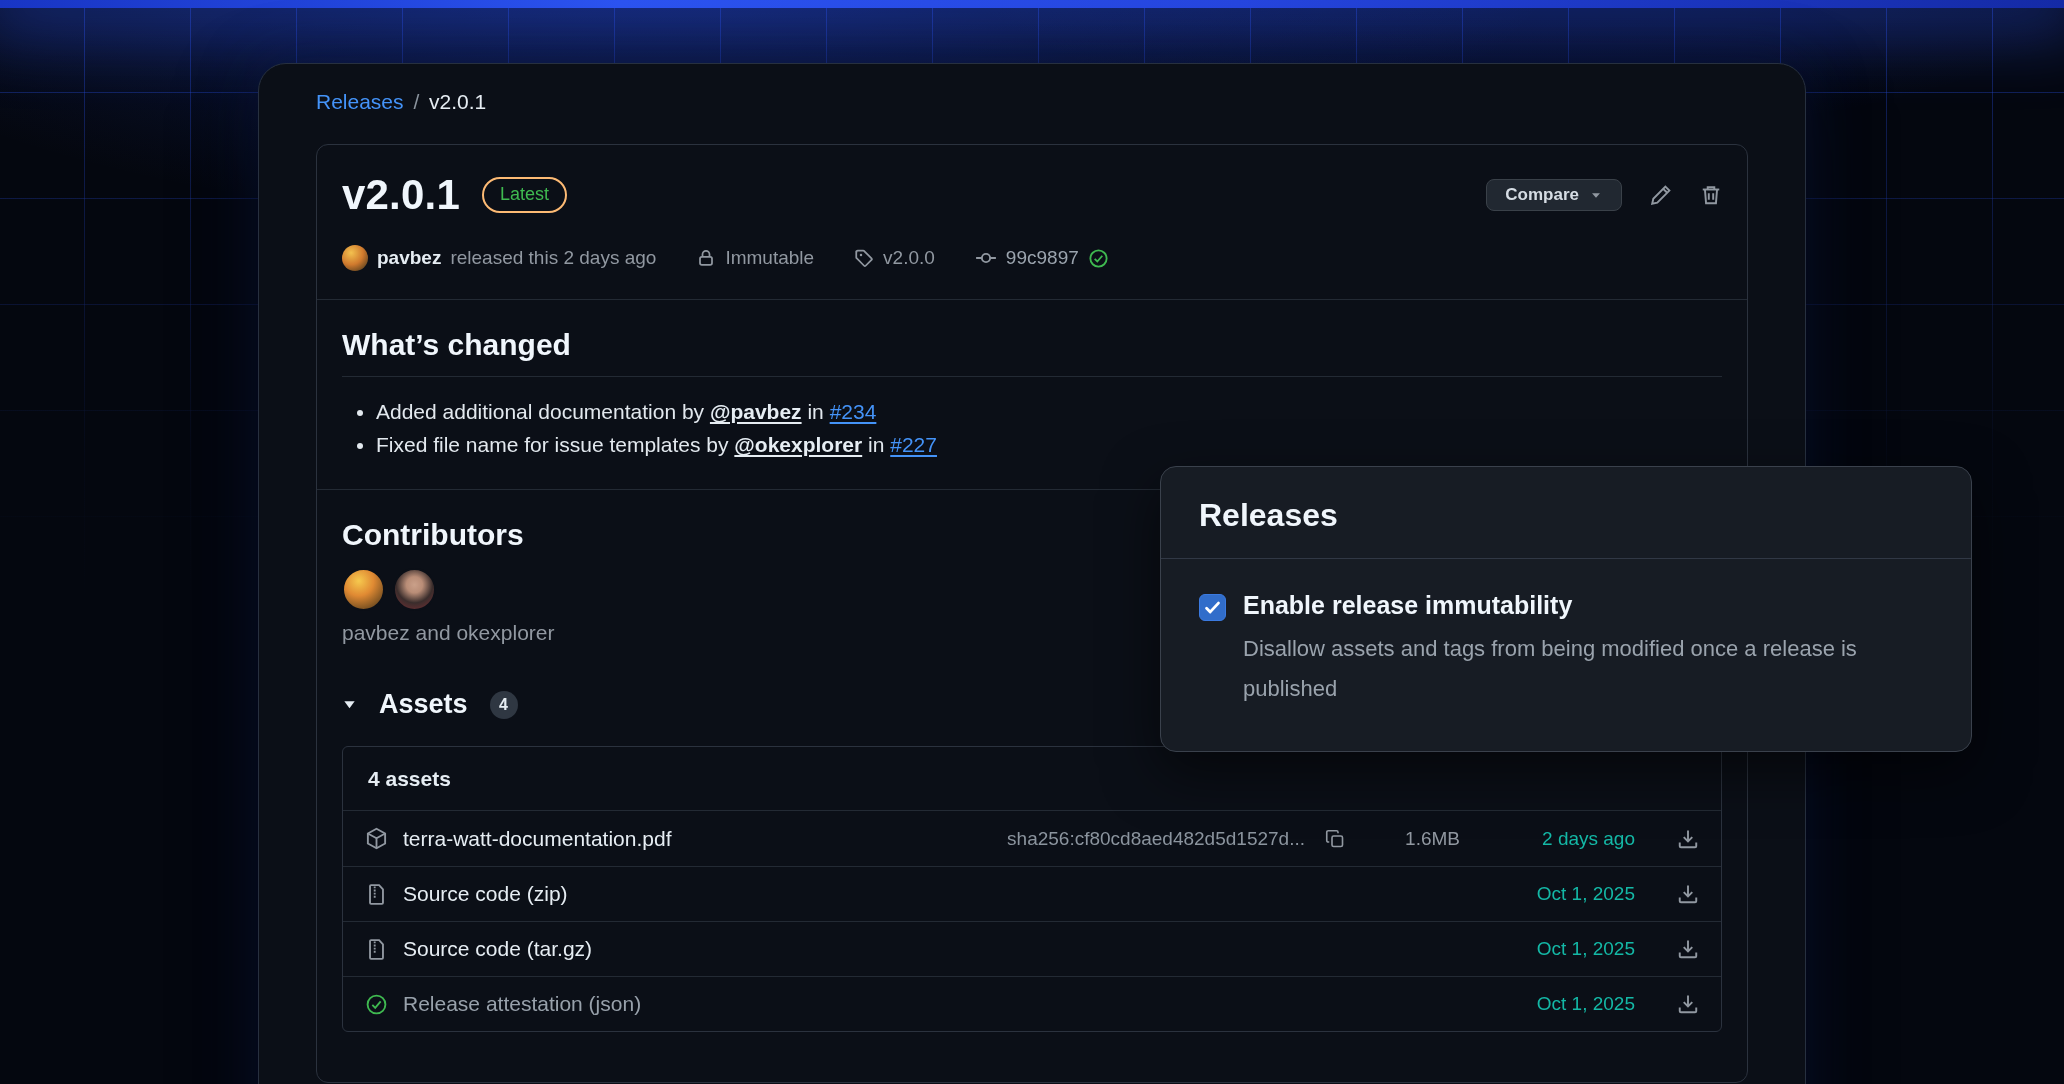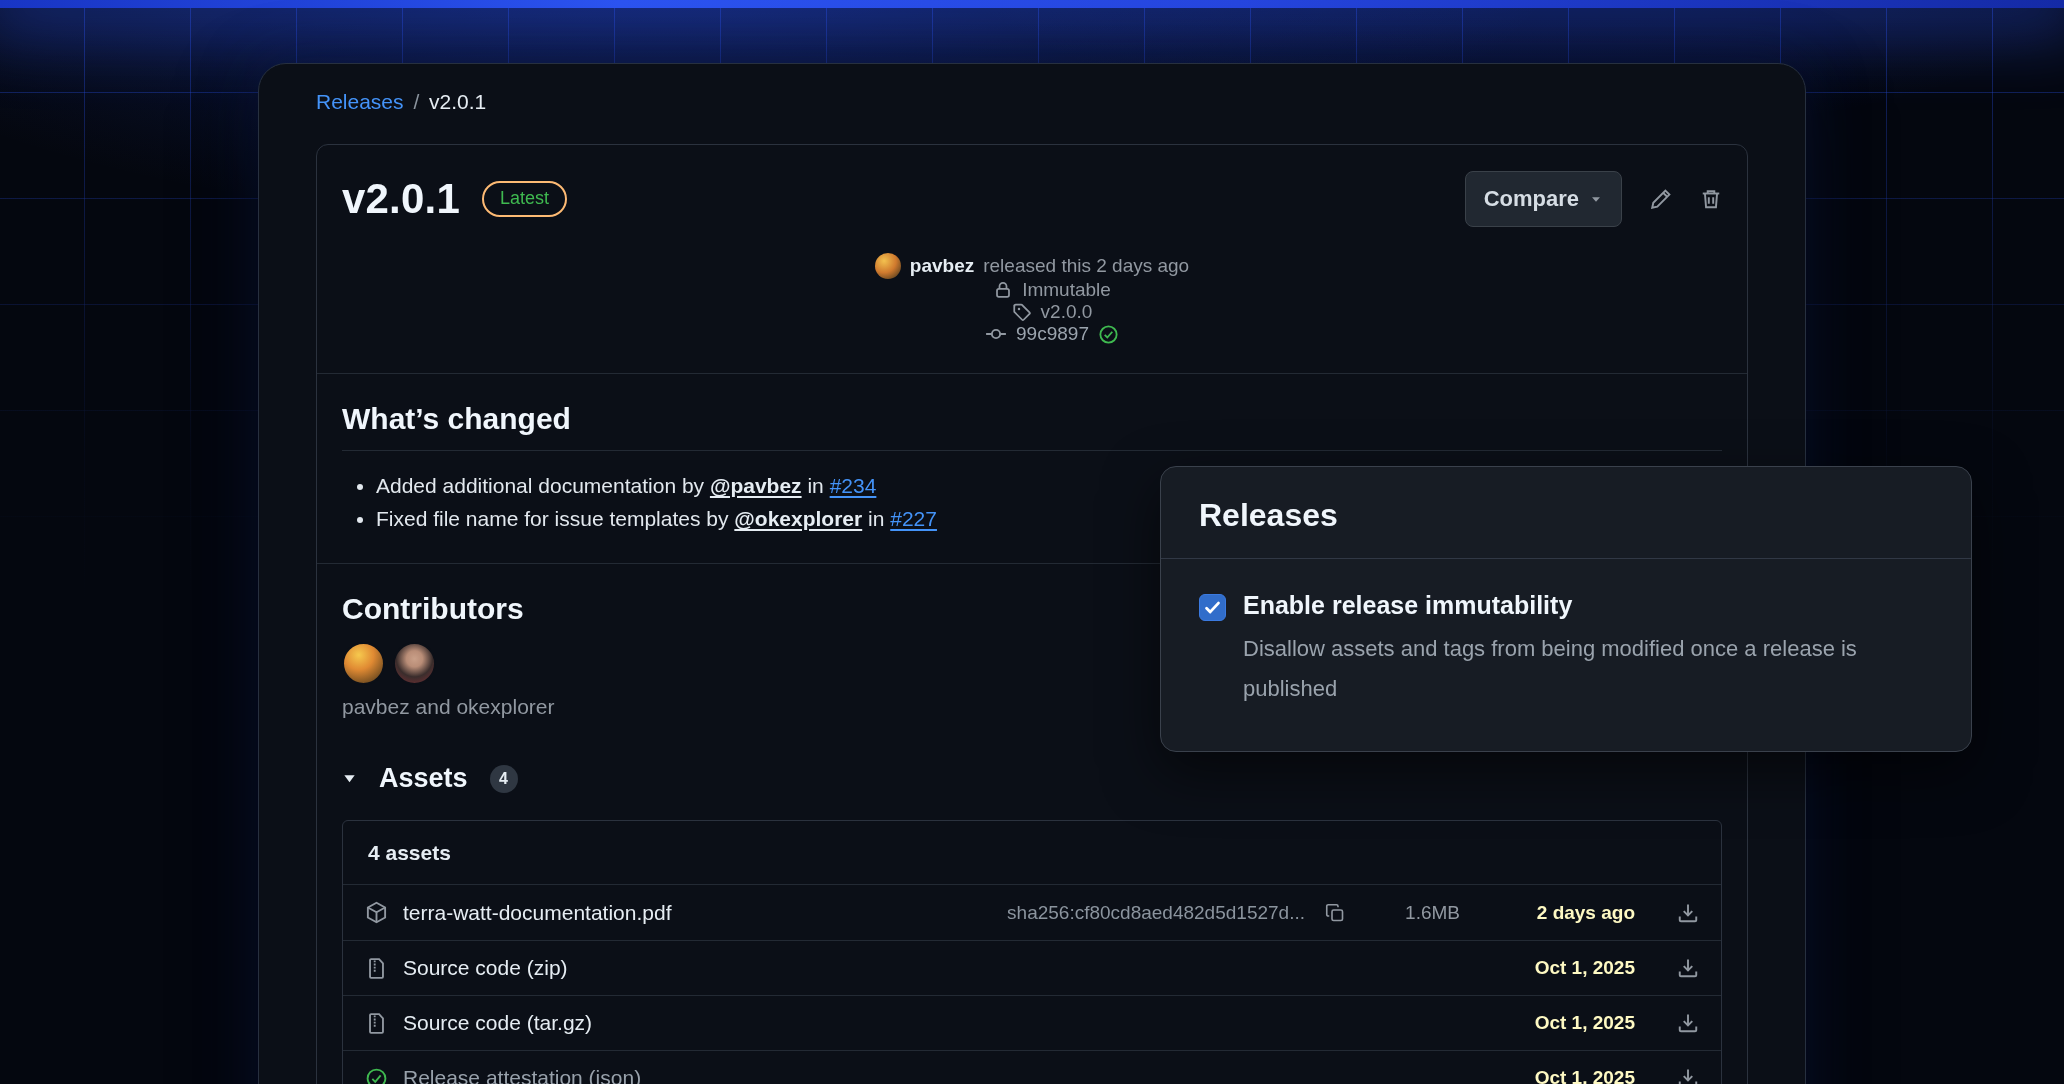--- a/index.html
+++ b/index.html
@@ -63,32 +63,32 @@
   .title-row h1 { font-size: 42px; font-weight: 700; color: #f0f6fc; letter-spacing: 0.2px; }
   .badge-latest {
     margin-left: 22px;
     font-size: 18px; color: #3fb950;
     border: 2px solid #fdba74; border-radius: 999px;
     padding: 5px 16px 6px;
   }
   .actions { margin-left: auto; display: flex; align-items: center; gap: 28px; }
   .btn-compare {
     display: flex; align-items: center; gap: 10px;
-    height: 56px; padding: 0 18px;
+    height: 32px; padding: 0 18px;
     background: #212831; border: 1px solid #3a4149; border-radius: 8px;
-    color: #d6dde4; font-size: 22px; font-weight: 600;
+    color: #d6dde4; font-size: 17px; font-weight: 600;
     font-family: inherit; cursor: pointer;
   }
   .btn-compare .caret { color: #9198a1; }
   .icon-btn {
     background: none; border: none; color: #9198a1; cursor: pointer;
     display: flex; align-items: center; padding: 0;
   }
 
-  .meta-row { display: flex; align-items: center; margin-top: 26px; font-size: 19px; color: #9198a1; flex-direction: column; }
+  .meta-row { display: flex; align-items: center; margin-top: 26px; font-size: 19px; color: #9198a1; }
   .meta-group { display: flex; align-items: center; gap: 9px; }
   .meta-group + .meta-group { margin-left: 40px; }
   .avatar-sm {
     width: 26px; height: 26px; border-radius: 50%;
     background: radial-gradient(circle at 35% 30%, #f3c14f, #d07a2e 48%, #6e4a21 80%, #3a2a14);
     flex: none;
   }
   .author { color: #e6edf3; font-weight: 600; text-decoration: none; }
   .commit-sha { color: #9ba4ae; }
   .ic { display: block; }
@@ -125,21 +125,21 @@
   .t-row { height: 55px; display: flex; align-items: center; padding: 0 22px; font-size: 21px; }
   .t-row + .t-row { border-top: 1px solid #232a34; }
   .asset-ic { color: #9198a1; margin-right: 15px; flex: none; }
   .asset-ic.green { color: #3fb950; }
   .asset-name { color: #e6edf3; text-decoration: none; cursor: pointer; }
   .asset-name.dim { color: #98a1ab; }
   .row-right { margin-left: auto; display: flex; align-items: center; }
   .digest { color: #8b949e; font-size: 19px; }
   .copy-btn { margin-left: 20px; }
   .asset-size { width: 85px; text-align: right; margin-left: 30px; color: #9198a1; font-size: 19px; }
-  .asset-date { width: 145px; text-align: right; margin-left: 30px; color: #fef9c3; font-size: 19px; font-weight: bold; }
+  .asset-date { width: 145px; text-align: right; margin-left: 30px; color: #14b8a6; font-size: 19px; }
   .dl-btn { margin-left: 42px; }
 
   
   .popup {
     position: absolute; left: 1160px; top: 466px; width: 812px;
     background: #171c24;
     border: 1px solid #3a414c;
     border-radius: 16px;
     padding: 30px 38px 42px;
     box-shadow: 0 20px 55px rgba(0,0,0,0.55);

